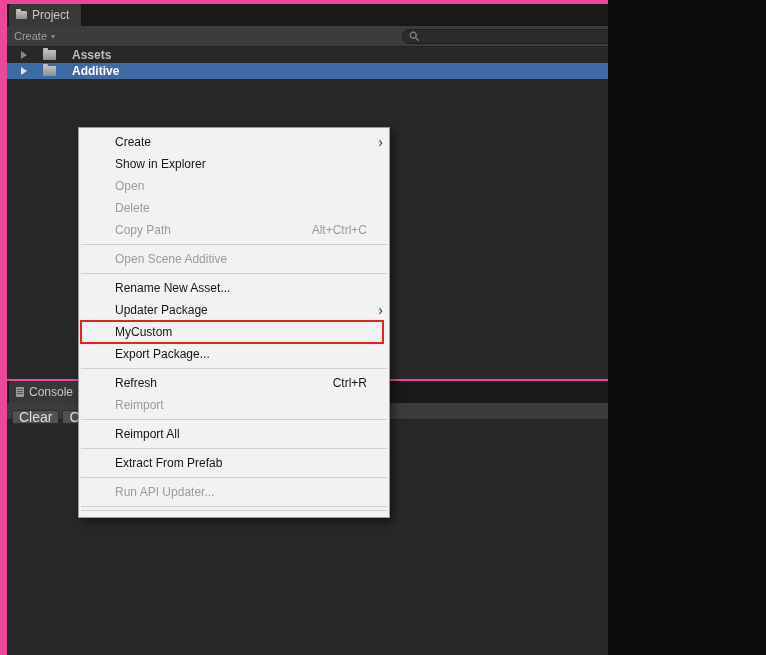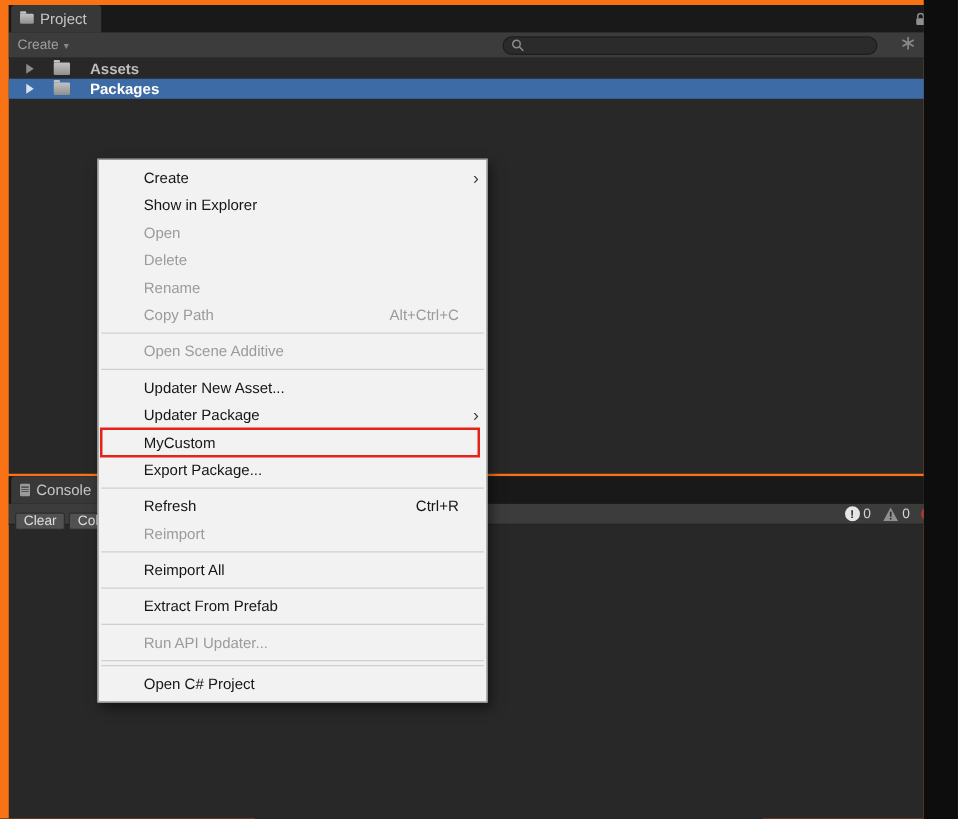--- a/index.html
+++ b/index.html
@@ -1,17 +1,17 @@
 <!DOCTYPE html>
 <html><head>
 <meta charset="utf-8">
 <style>
   html,body{margin:0;padding:0;background:#0d0d0d;}
   *{box-sizing:border-box;}
-  .screen{position:relative;width:739px;height:655px;background:#f97316;overflow:hidden;
+  .screen{position:relative;width:608px;height:655px;background:#ec4899;overflow:hidden;
           font-family:"Liberation Sans","DejaVu Sans",sans-serif;-webkit-font-smoothing:antialiased;}
 
   
   .panel{position:absolute;background:#282828;}
   .panel.project{left:7px;top:4px;width:759px;height:375px;}
   .panel.console{left:7px;top:381px;width:759px;height:274px;}
 
   .tabbar{position:relative;height:22px;background:#191919;}
   .tab{position:absolute;left:2px;top:0;height:22px;display:flex;align-items:center;gap:5px;
        padding:0 12px 0 7px;background:#383838;border-radius:3px 3px 0 0;color:#c6c6c6;font-size:12px;}
@@ -40,21 +40,21 @@
   .folder-ic::before{content:"";position:absolute;top:-2px;left:0;width:5px;height:2px;background:#c2c2c2;border-radius:1px 1px 0 0;}
   .folder-ic.small{width:11px;height:8px;}
 
   .doc-ic{width:8px;height:10px;background:#9a9a9a;border-radius:1px;position:relative;flex:none;}
   .doc-ic::after{content:"";position:absolute;left:1px;right:1px;top:2px;height:5px;
                  background:repeating-linear-gradient(#555 0 1px,transparent 1px 2px);}
 
   
   .con-toolbar{height:17px;background:#3c3c3c;border-bottom:1px solid #232323;display:flex;align-items:center;gap:3px;}
   .tool-btn{margin-top:12px;background:#515151;border:1px solid #2d2d2d;border-radius:2px;color:#dedede;
-            font-size:11px;line-height:13px;height:14px;padding:0 6px;}
+            font-size:14px;line-height:13px;height:14px;padding:0 6px;}
   .tool-btn:first-child{margin-left:5px;}
   .counts{margin-left:auto;margin-right:8px;display:flex;align-items:center;gap:9px;}
   .count-badge{display:flex;align-items:center;gap:3px;color:#d5d5d5;font-size:11px;}
   .circle-ic{width:12px;height:12px;border-radius:50%;display:flex;align-items:center;justify-content:center;
              font-size:9px;font-weight:bold;flex:none;}
   .circle-ic.info{background:#e6e6e6;color:#222;}
   .circle-ic.error{background:#b43b33;color:#fff;}
 
   
   .context-menu{position:absolute;left:78px;top:127px;width:312px;background:#f2f2f2;
@@ -128,21 +128,21 @@
 
     <div class="tree">
       <div class="row">
         <span class="tri"></span>
         <span class="folder-ic"></span>
         <span>Assets</span>
       </div>
       <div class="row selected">
         <span class="tri"></span>
         <span class="folder-ic"></span>
-        <span>Packages</span>
+        <span>Additive</span>
       </div>
     </div>
   </section>
 
   <section class="panel console">
     <div class="tabbar">
       <div class="tab">
         <span class="doc-ic"></span>
         <span>Console</span>
       </div>
@@ -193,38 +193,33 @@
       <span class="mi-label">Open</span>
       <span class="mi-shortcut"></span>
       <span class="mi-arrow"></span>
     </div>
       <div class="menu-item disabled">
       <span class="mi-label">Delete</span>
       <span class="mi-shortcut"></span>
       <span class="mi-arrow"></span>
     </div>
       <div class="menu-item disabled">
-      <span class="mi-label">Rename</span>
-      <span class="mi-shortcut"></span>
-      <span class="mi-arrow"></span>
-    </div>
-      <div class="menu-item disabled">
       <span class="mi-label">Copy Path</span>
       <span class="mi-shortcut">Alt+Ctrl+C</span>
       <span class="mi-arrow"></span>
     </div>
       <div class="menu-sep"></div>
       <div class="menu-item disabled">
       <span class="mi-label">Open Scene Additive</span>
       <span class="mi-shortcut"></span>
       <span class="mi-arrow"></span>
     </div>
       <div class="menu-sep"></div>
       <div class="menu-item">
-      <span class="mi-label">Updater New Asset...</span>
+      <span class="mi-label">Rename New Asset...</span>
       <span class="mi-shortcut"></span>
       <span class="mi-arrow"></span>
     </div>
       <div class="menu-item">
       <span class="mi-label">Updater Package</span>
       <span class="mi-shortcut"></span>
       <span class="mi-arrow">›</span>
     </div>
       <div class="menu-item highlighted">
       <span class="mi-label">MyCustom</span>
@@ -260,20 +255,15 @@
       <span class="mi-arrow"></span>
     </div>
       <div class="menu-sep"></div>
       <div class="menu-item disabled">
       <span class="mi-label">Run API Updater...</span>
       <span class="mi-shortcut"></span>
       <span class="mi-arrow"></span>
     </div>
       <div class="menu-sep"></div>
       <div class="menu-sep"></div>
-      <div class="menu-item">
-      <span class="mi-label">Open C# Project</span>
-      <span class="mi-shortcut"></span>
-      <span class="mi-arrow"></span>
-    </div>
     </div>
 
 </div>
 
 </body></html>

